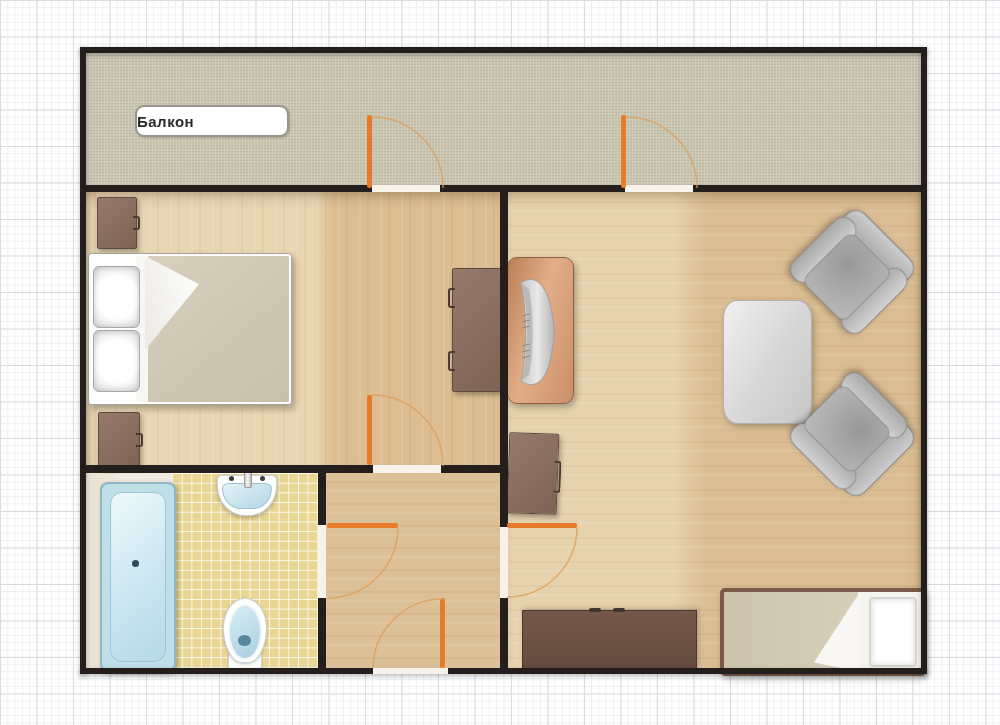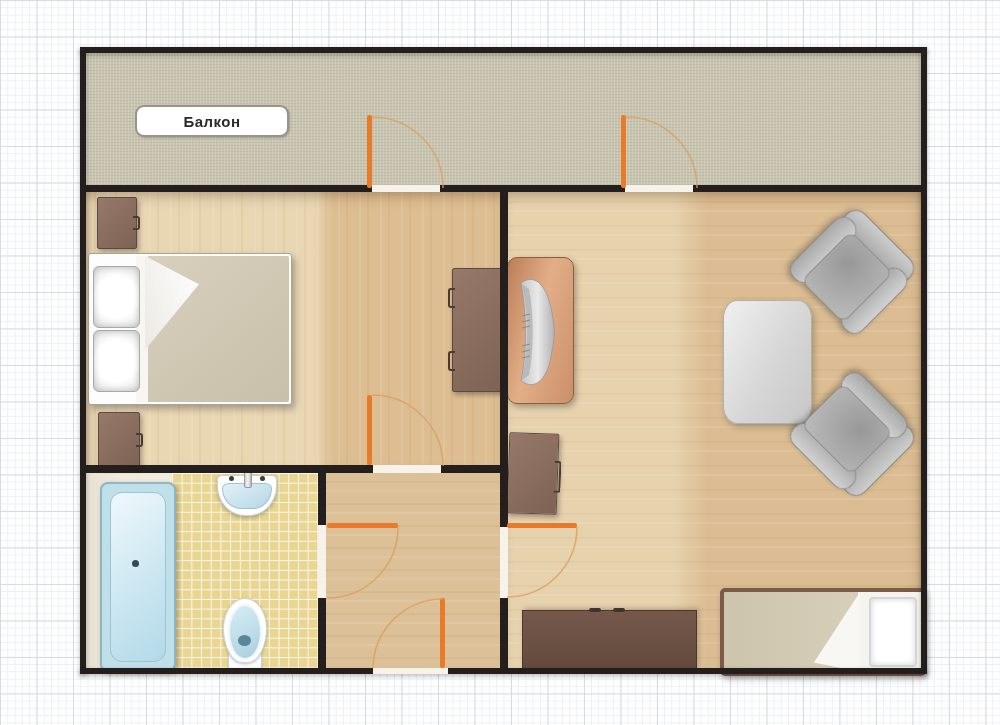--- a/index.html
+++ b/index.html
@@ -110,21 +110,21 @@
   .toilet .t-base{position:absolute;left:6px;right:6px;bottom:0;height:15px;background:#ffffff;
     border:1px solid #c9d4d8;border-radius:2px;box-shadow:0 1px 2px rgba(0,0,0,.2);}
   .toilet .t-bowl{position:absolute;left:1px;right:1px;top:0;height:63px;background:#ffffff;
     border:1px solid #ccd6da;border-radius:50% 50% 44% 44%/46% 46% 54% 54%;box-shadow:0 1px 3px rgba(0,0,0,.25);}
   .toilet .t-seat{position:absolute;inset:6px 6px 10px 6px;background:linear-gradient(150deg,#d8edf5,#a9cfdf);
     border:2px solid #eef7fa;border-radius:50%;}
   .toilet .t-hole{position:absolute;left:50%;top:37px;width:13px;height:11px;margin-left:-7px;
     background:#58879c;border-radius:50%;}
   
   .balcony-label{position:absolute;left:55px;top:58px;width:150px;height:28px;background:#ffffff;
-    border:2px solid #98948c;border-radius:9px;z-index:9;display:flex;align-items:center;justify-content:center;
+    border:2px solid #98948c;border-radius:9px;z-index:9;display:flex;align-items:center;
     font-weight:bold;font-size:15px;color:#2b2b2b;letter-spacing:.5px;box-shadow:1px 1px 2px rgba(0,0,0,.2);}
 </style>
 </head>
 <body>
 
 <div class="canvas">
   <div class="plan">
 
     <div class="floor floor-balcony"></div>
     <div class="floor floor-bedroom"></div>

